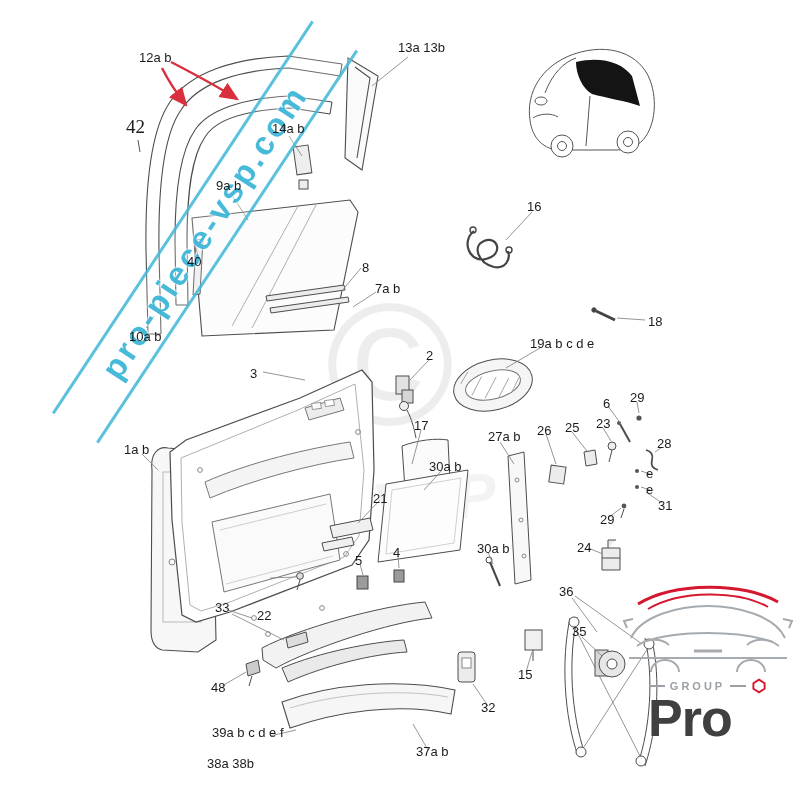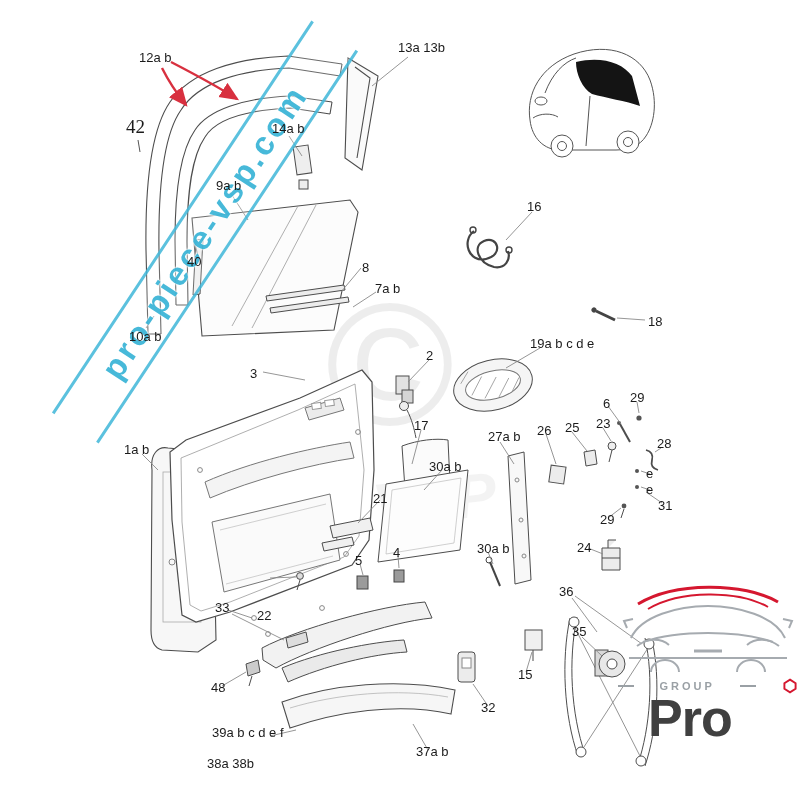--- a/index.html
+++ b/index.html
@@ -39,21 +39,21 @@
     font-weight:bold;
     letter-spacing:3px;
     color:#3eb6d8;
     text-shadow:0 0 3px #fff, 0 0 3px #fff, 0 0 1px #fff;
     opacity:.95;
   }
   .brand { position:absolute; left:618px; top:576px; width:180px; z-index:2; }
   .brand-car { display:block; margin:0 auto; }
   .brand-group-row {
     position:relative;
-    display:flex; align-items:center; justify-content:space-between; gap:5px;
+    display:flex; align-items:center; justify-content:center; gap:5px;
     color:#9aa0a5; font-size:11px; letter-spacing:3px; font-weight:bold;
     margin-top:2px;
   }
   .brand-group-row .dash { width:16px; height:2px; background:#9aa0a5; }
   .brand-pro {
     font-weight:bold; font-size:52px;
     color:#404040; line-height:0.95; margin-left:30px; letter-spacing:-1px;
   }
   .brand-vsp {
     font-style:italic; font-weight:bold; font-size:52px;

